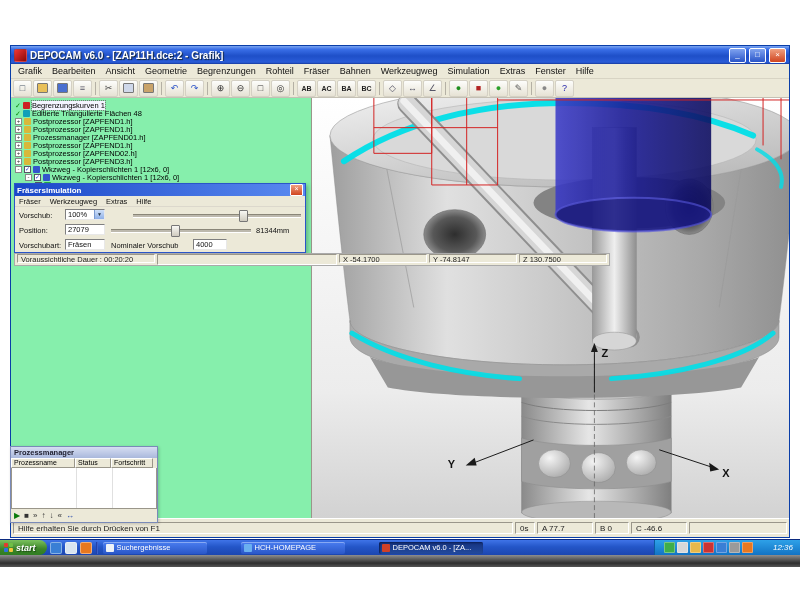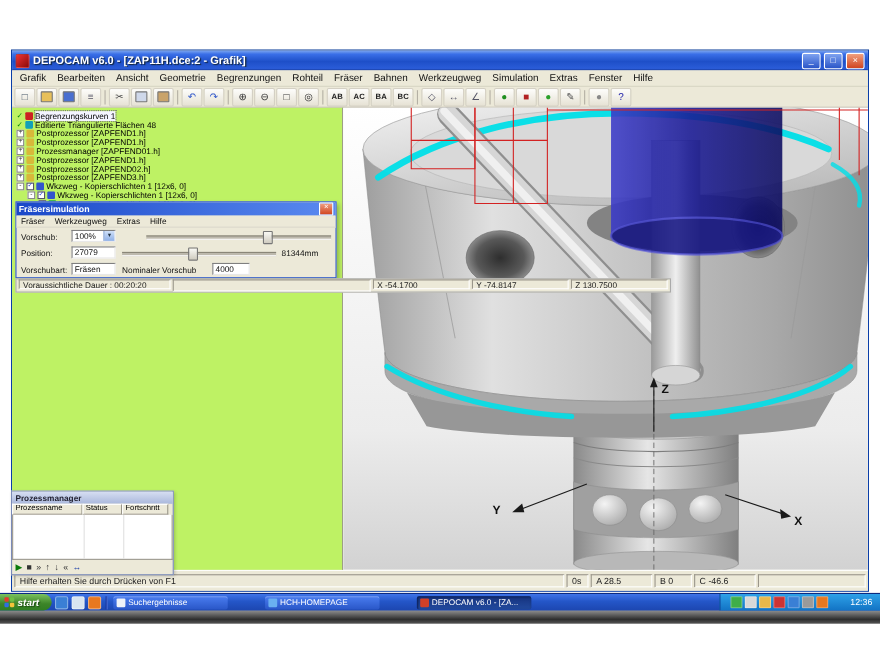--- a/index.html
+++ b/index.html
@@ -20,21 +20,21 @@
   .menubar{height:14px;flex:none;display:flex;align-items:center;padding-left:2px;background:#ece9d8;border-bottom:1px solid #d8d4c4;}
   .menu-item{font-size:9px;color:#111;padding:0 5px;white-space:nowrap;}
   .toolbar{height:18px;flex:none;display:flex;align-items:center;gap:1px;padding-left:2px;background:#ece9d8;border-bottom:1px solid #c4c0b4;}
   .tb-btn{width:17px;height:15px;flex:none;display:flex;align-items:center;justify-content:center;
           border:1px solid #d4d0c4;border-radius:2px;background:linear-gradient(#fdfdfb,#e6e2d4);font-size:9px;}
   .tb-btn .tb-letter-text{font-size:7px;font-weight:bold;}
   .tb-block{display:block;width:9px;height:8px;border:1px solid #777;border-radius:1px;}
   .tb-sep{width:1px;height:13px;background:#b4b0a4;margin:0 2px;flex:none;}
 
   .client{flex:1;display:flex;min-height:0;}
-  .leftpanel{width:300px;flex:none;background:#bef264;border-right:1px solid #9a968a;position:relative;overflow:hidden;}
+  .leftpanel{width:300px;flex:none;background:#86efac;border-right:1px solid #9a968a;position:relative;overflow:hidden;}
   .tree{padding-top:3px;}
   .tree-row{display:flex;align-items:center;height:8px;gap:2px;font-size:7.5px;white-space:nowrap;}
   .exp{width:7px;height:7px;box-sizing:border-box;border:1px solid #888;background:#fff;
        font-size:6px;line-height:5px;text-align:center;color:#333;flex:none;}
   .chk-on{color:#0a8a0a;font-size:7px;line-height:7px;flex:none;}
   .cbx{width:7px;height:7px;box-sizing:border-box;border:1px solid #556;background:#fff;
        font-size:6px;line-height:5px;text-align:center;color:#2233cc;flex:none;}
   .ticon{width:7px;height:7px;border-radius:1px;flex:none;}
   .tlbl{color:#000;}
   .tree-row.selected .tlbl{outline:1px dotted #777;background:#f4f4ff;}
@@ -108,21 +108,21 @@
   .ql{display:flex;align-items:center;flex:none;}
   .ql-icon{width:10px;height:10px;border-radius:2px;margin-left:3px;border:1px solid rgba(255,255,255,.4);}
   .tb-divider{width:2px;height:12px;margin:0 4px;flex:none;background:linear-gradient(90deg,#16329a,#4a6fd8);}
   .tasks{display:flex;align-items:center;flex:none;gap:32px;}
   .task-btn{width:104px;height:12px;box-sizing:border-box;margin:0 1px;padding:0 3px;display:flex;align-items:center;gap:3px;
             border-radius:2px;background:linear-gradient(#4a7df0,#2a57c8);color:#fff;font-size:7.5px;
             white-space:nowrap;overflow:hidden;box-shadow:inset 0 1px 0 rgba(255,255,255,.35);}
   .task-btn.active{background:linear-gradient(#16337e,#224a9e);box-shadow:inset 1px 1px 2px #0a1e55;}
   .task-icon{width:8px;height:8px;border-radius:1px;flex:none;}
   .tray{margin-left:auto;height:15px;flex:none;display:flex;align-items:center;gap:16px;padding:0 7px 0 9px;
-        background:linear-gradient(#2ea1e8,#1273c4);border-left:1px solid #0c5aa0;}
+        background:linear-gradient(#2ea1e8,#1273c4);border-left:1px solid #0c5aa0;font-style:italic;}
   .tray-icon{width:9px;height:9px;border-radius:1px;border:1px solid rgba(255,255,255,.3);}
   .clock{color:#fff;font-size:8px;margin-left:4px;}
 
   .bezel{position:absolute;left:0;top:554px;width:800px;height:13px;z-index:9;
          background:linear-gradient(#9a9a9a,#2e2e2e 70%,#555);}
 </style>
 </head>
 <body>
 
 <div class="screen">
@@ -419,21 +419,21 @@
             <text x="136" y="374" font-size="11" font-weight="bold" fill="#111111" stroke="none">Y</text>
             <text x="411" y="384" font-size="11" font-weight="bold" fill="#111111" stroke="none">X</text>
           </g>
         </svg>
       </div>
     </div>
 
     <div class="statusbar">
       <div class="sb-cell sb-help">Hilfe erhalten Sie durch Drücken von F1</div>
       <div class="sb-cell sb-time">0s</div>
-      <div class="sb-cell sb-a">A 28.5</div>
+      <div class="sb-cell sb-a">A 77.7</div>
       <div class="sb-cell sb-b">B 0</div>
       <div class="sb-cell sb-c">C -46.6</div>
       <div class="sb-cell sb-fill"></div>
     </div>
   </div>
 
   <div class="sim-dialog">
     <div class="sim-title">
       <span class="sim-title-text">Fräsersimulation</span>
       <span class="sim-close">×</span>

